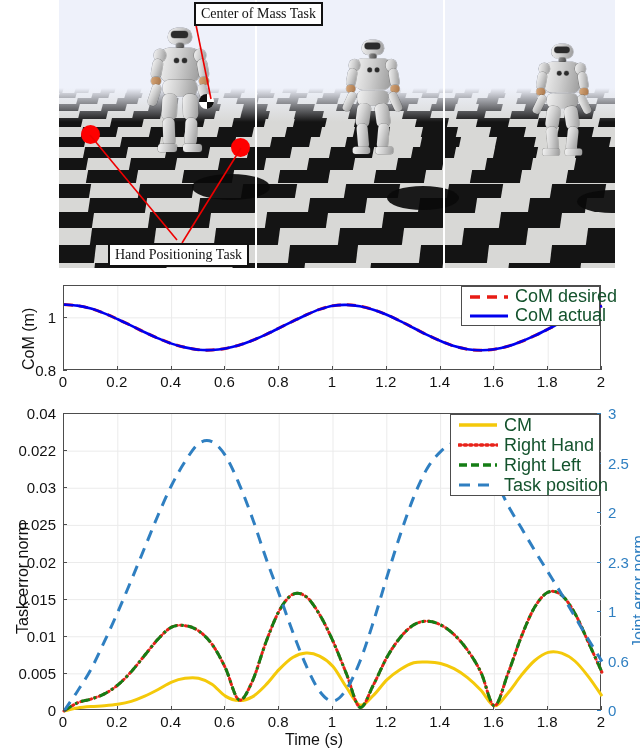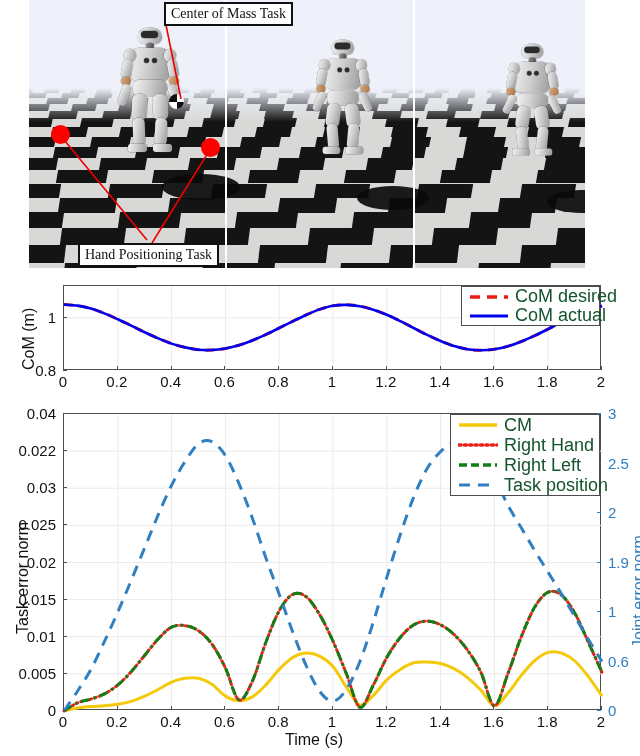--- a/index.html
+++ b/index.html
@@ -1,19 +1,19 @@
 <!DOCTYPE html>
 <html><head>
 <meta charset="utf-8">
 <style>
   html,body{margin:0;padding:0;background:#fff;}
   body{width:640px;height:756px;position:relative;font-family:"Liberation Sans",sans-serif;overflow:hidden;}
 
   
-  #photo-panel{position:absolute;left:29px;top:0;width:556px;height:268px;overflow:hidden;background:#a16207;}
+  #photo-panel{position:absolute;left:59px;top:0;width:556px;height:268px;overflow:hidden;background:#a16207;}
   .sky{position:absolute;left:0;top:0;width:100%;height:88px;background:#eef1fa;}
   .floor{position:absolute;left:0;top:88px;width:100%;height:180px;overflow:hidden;background:#d8d8d6;}
   
   .frow{position:absolute;left:0;width:100%;}
   .fcell{position:absolute;top:0;height:100%;background:#141414;}
   .scene-split{position:absolute;top:0;width:2px;height:100%;background:#ffffff;z-index:6;}
 
   
   .robot{position:absolute;z-index:4;}
   .rp{position:absolute;background:linear-gradient(100deg,#f2f2f2 0%,#cfcfcf 45%,#9a9a9a 100%);border-radius:4px;box-shadow:0 0 0 0.5px rgba(60,60,60,.45);}
@@ -468,21 +468,21 @@
       <div class="tlabel" style="left: 56px; top: 450.125px; transform: translate(-100%, -50%);">0.022</div>
       <div class="tickmark" style="left: 63px; top: 413px; width: 4px; height: 1px;"></div>
       <div class="tlabel" style="left: 56px; top: 413px; transform: translate(-100%, -50%);">0.04</div>
       <div class="tickmark" style="left: 597px; top: 710px; width: 4px; height: 1px; background: rgb(47, 127, 193);"></div>
       <div class="tlabel blue" style="left: 608px; top: 710px; transform: translateY(-50%);">0</div>
       <div class="tickmark" style="left: 597px; top: 660.5px; width: 4px; height: 1px; background: rgb(47, 127, 193);"></div>
       <div class="tlabel blue" style="left: 608px; top: 660.5px; transform: translateY(-50%);">0.6</div>
       <div class="tickmark" style="left: 597px; top: 611px; width: 4px; height: 1px; background: rgb(47, 127, 193);"></div>
       <div class="tlabel blue" style="left: 608px; top: 611px; transform: translateY(-50%);">1</div>
       <div class="tickmark" style="left: 597px; top: 561.5px; width: 4px; height: 1px; background: rgb(47, 127, 193);"></div>
-      <div class="tlabel blue" style="left: 608px; top: 561.5px; transform: translateY(-50%);">1.9</div>
+      <div class="tlabel blue" style="left: 608px; top: 561.5px; transform: translateY(-50%);">2.3</div>
       <div class="tickmark" style="left: 597px; top: 512px; width: 4px; height: 1px; background: rgb(47, 127, 193);"></div>
       <div class="tlabel blue" style="left: 608px; top: 512px; transform: translateY(-50%);">2</div>
       <div class="tickmark" style="left: 597px; top: 462.5px; width: 4px; height: 1px; background: rgb(47, 127, 193);"></div>
       <div class="tlabel blue" style="left: 608px; top: 462.5px; transform: translateY(-50%);">2.5</div>
       <div class="tickmark" style="left: 597px; top: 413px; width: 4px; height: 1px; background: rgb(47, 127, 193);"></div>
       <div class="tlabel blue" style="left: 608px; top: 413px; transform: translateY(-50%);">3</div>
     </div>
 
   <div class="axtitle rot" style="left:14px;top:634px">Task error norm</div>
   <div class="axtitle rot blue" style="left:630px;top:648px">Joint error norm</div>

